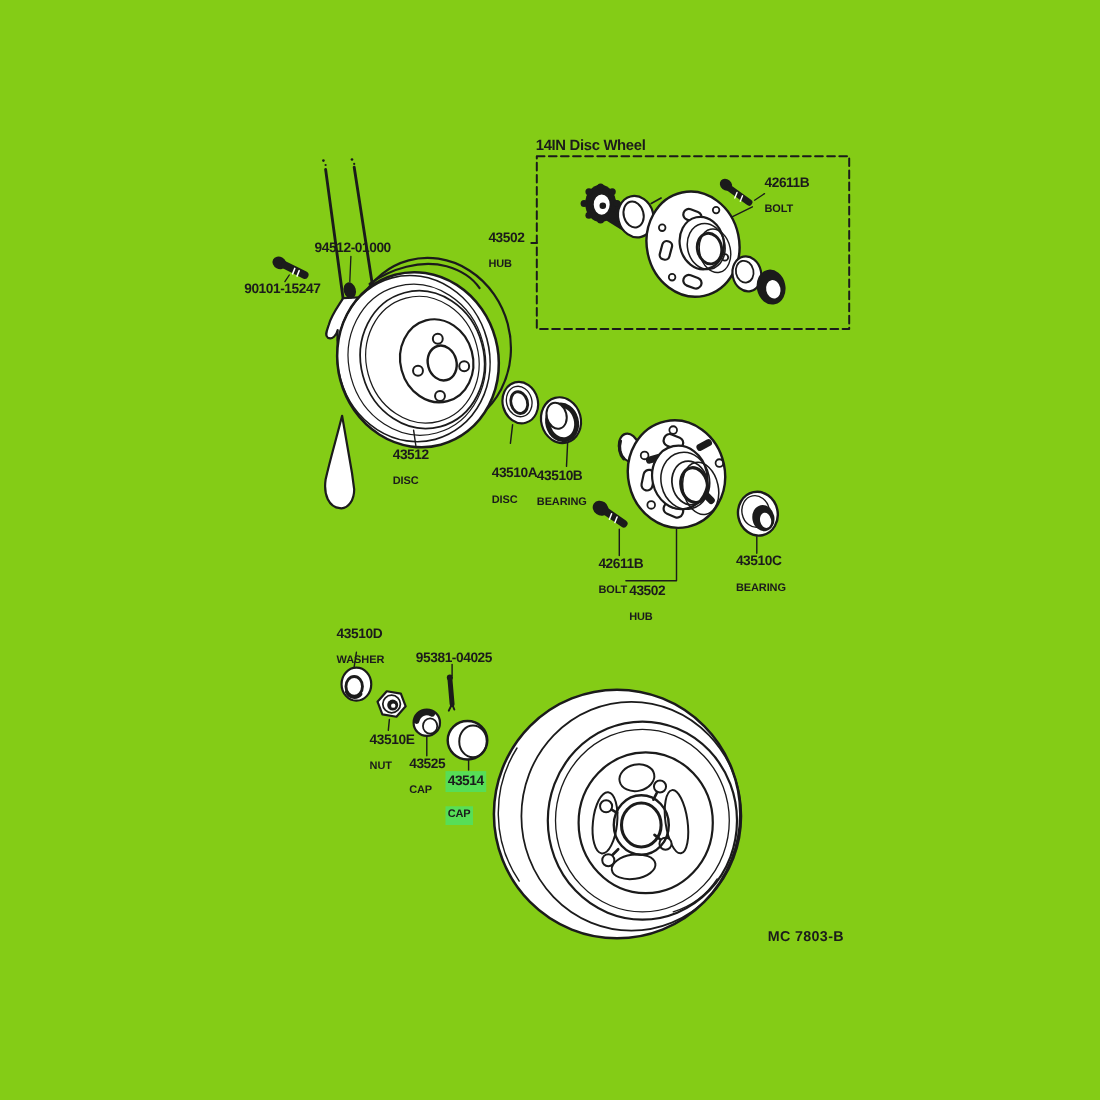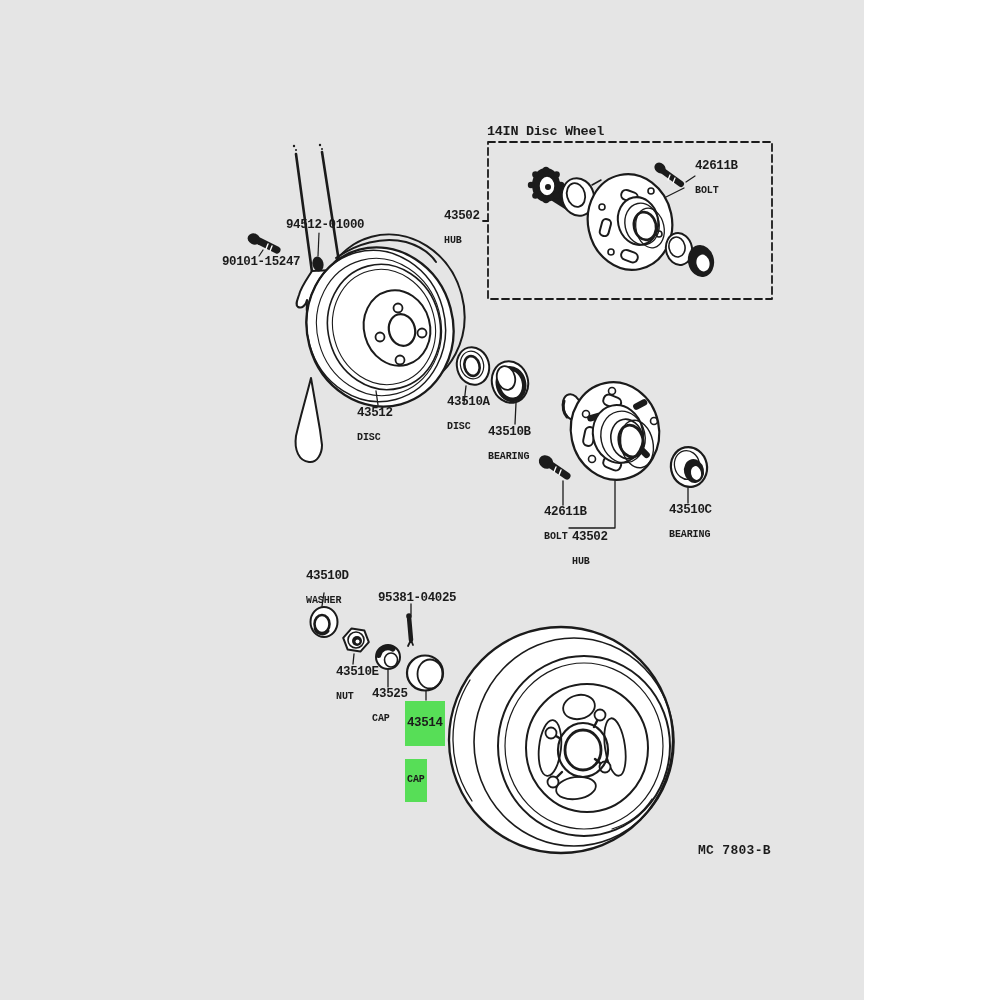--- a/index.html
+++ b/index.html
@@ -1,23 +1,23 @@
 <!DOCTYPE html>
 <html style="--ink: #1b1b1b; --hl: #57de57;"><head>
 <meta charset="utf-8">
 <style>
   html,body{margin:0;padding:0;background:#fff;}
-  .stage{position:relative;width:864px;height:1000px;background:#e5e5e5;overflow:hidden;
-         font-family:Liberation Mono, monospace;}
+  .stage{position:relative;width:1000px;height:1000px;background:#84cc16;overflow:hidden;
+         font-family:Liberation Sans, sans-serif;}
   .stage svg{position:absolute;left:0;top:0;}
   .lbl{position:absolute;color:var(--ink,#1b1b1b);font-weight:700;font-size:12.5px;
        line-height:1.05;letter-spacing:-0.4px;white-space:nowrap;}
   .lbl .num{display:table;}
   .lbl .cap{display:table;font-size:10px;letter-spacing:-0.1px;margin-top:13px;}
-  .hl{background:var(--hl,#57de57);padding:16px 2px;}
+  .hl{background:var(--hl,#57de57);padding:3px 2px;}
   .title{font-size:13.5px;letter-spacing:-0.3px;}
   .code{font-size:13px;letter-spacing:0.3px;text-align:right;}
 </style>
 </head>
 <body>
 
 <div class="stage">
 
 <svg width="1000" height="1000" viewBox="0 0 1000 1000" stroke="#1b1b1b" fill="none" stroke-linecap="round" stroke-linejoin="round">
 
@@ -236,21 +236,21 @@
 
 <div class="lbl" style="left:222px;top:256px">
   <span class="num">90101-15247</span>
 </div>
 
 <div class="lbl" style="left:357px;top:407px">
   <span class="num">43512</span>
   <span class="cap">DISC</span>
 </div>
 
-<div class="lbl" style="left:447px;top:396px">
+<div class="lbl" style="left:447px;top:424px">
   <span class="num">43510A</span>
   <span class="cap">DISC</span>
 </div>
 
 <div class="lbl" style="left:488px;top:426px">
   <span class="num">43510B</span>
   <span class="cap">BEARING</span>
 </div>
 
 <div class="lbl" style="left:544px;top:506px">

